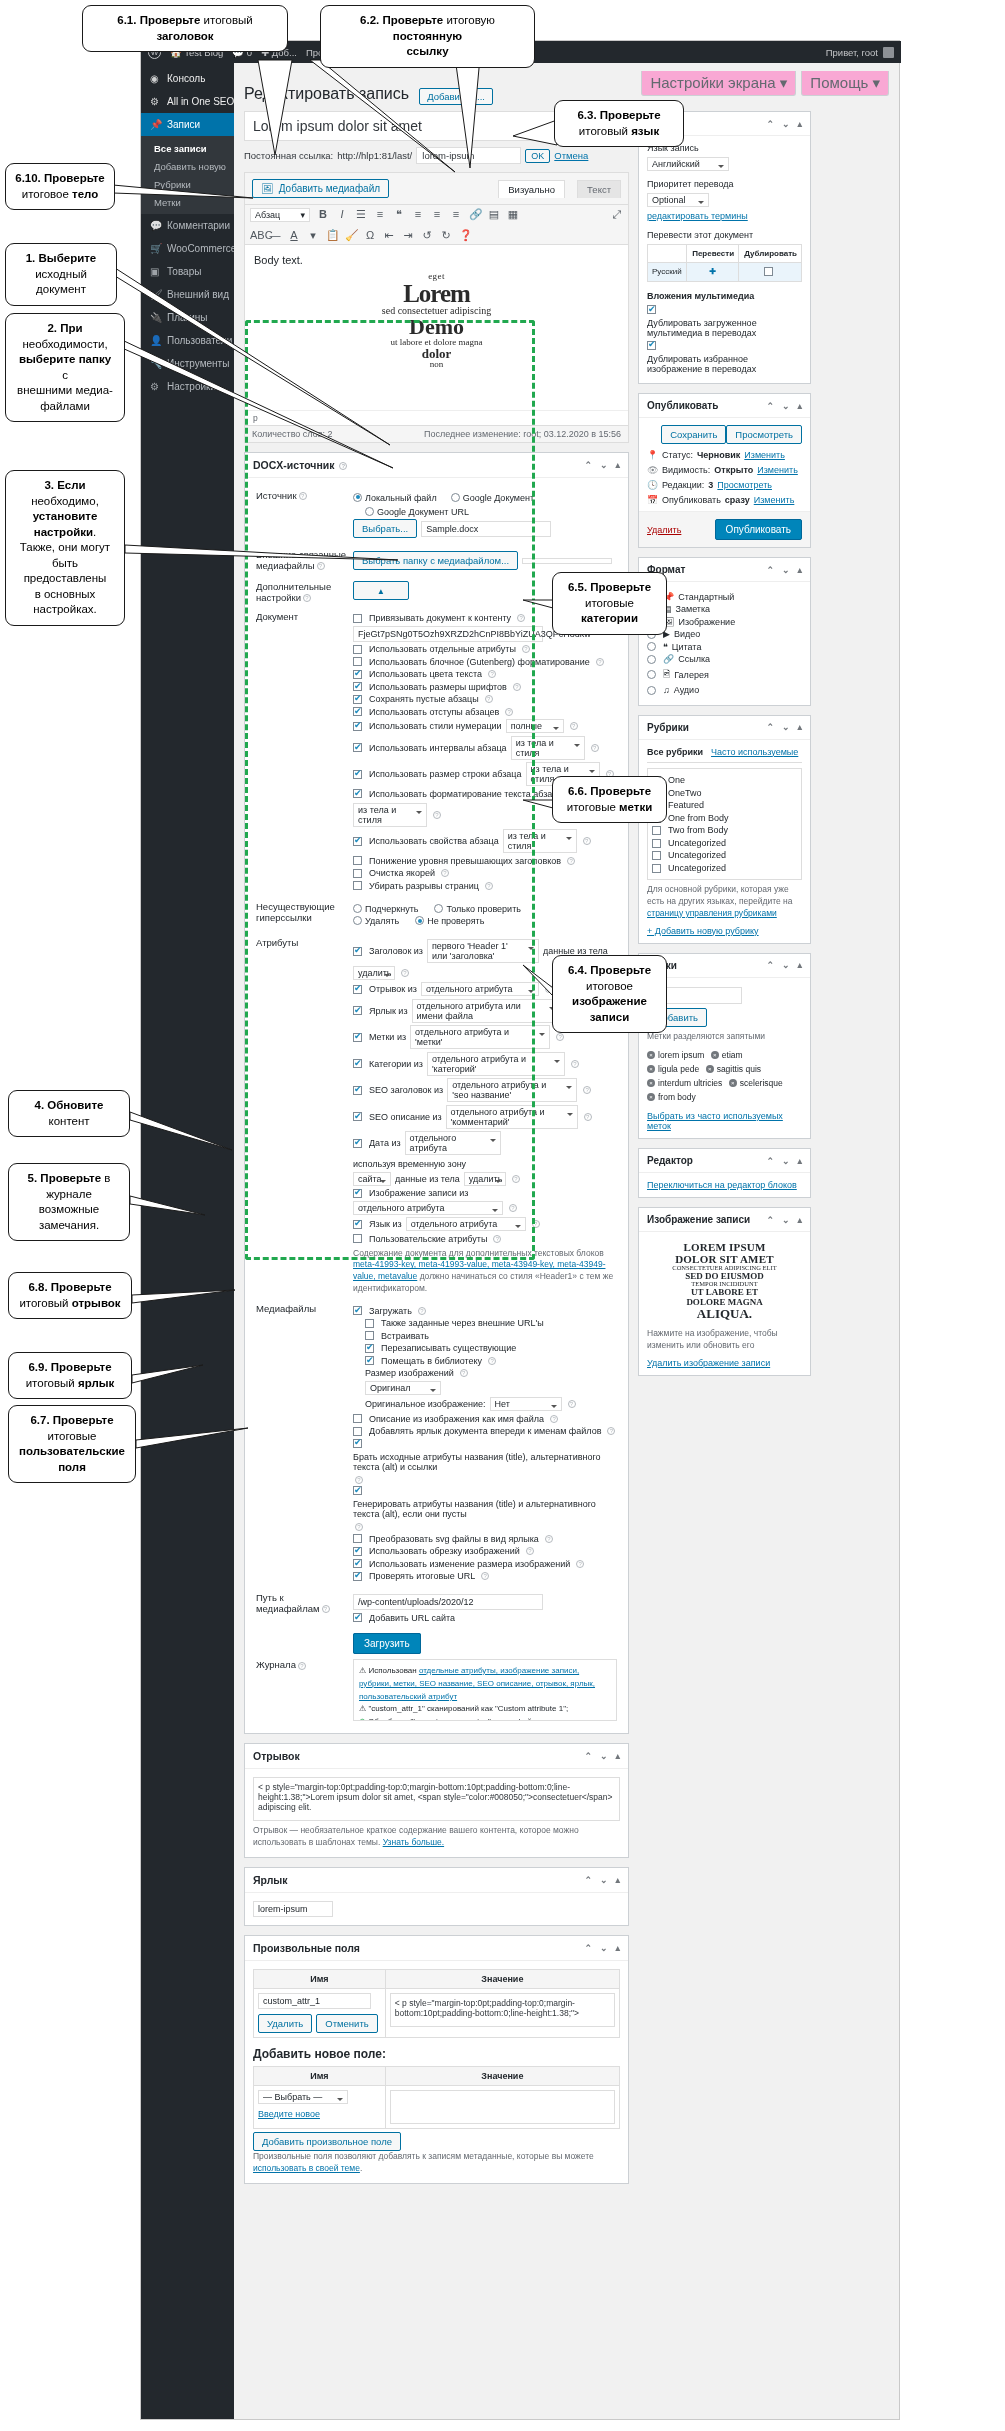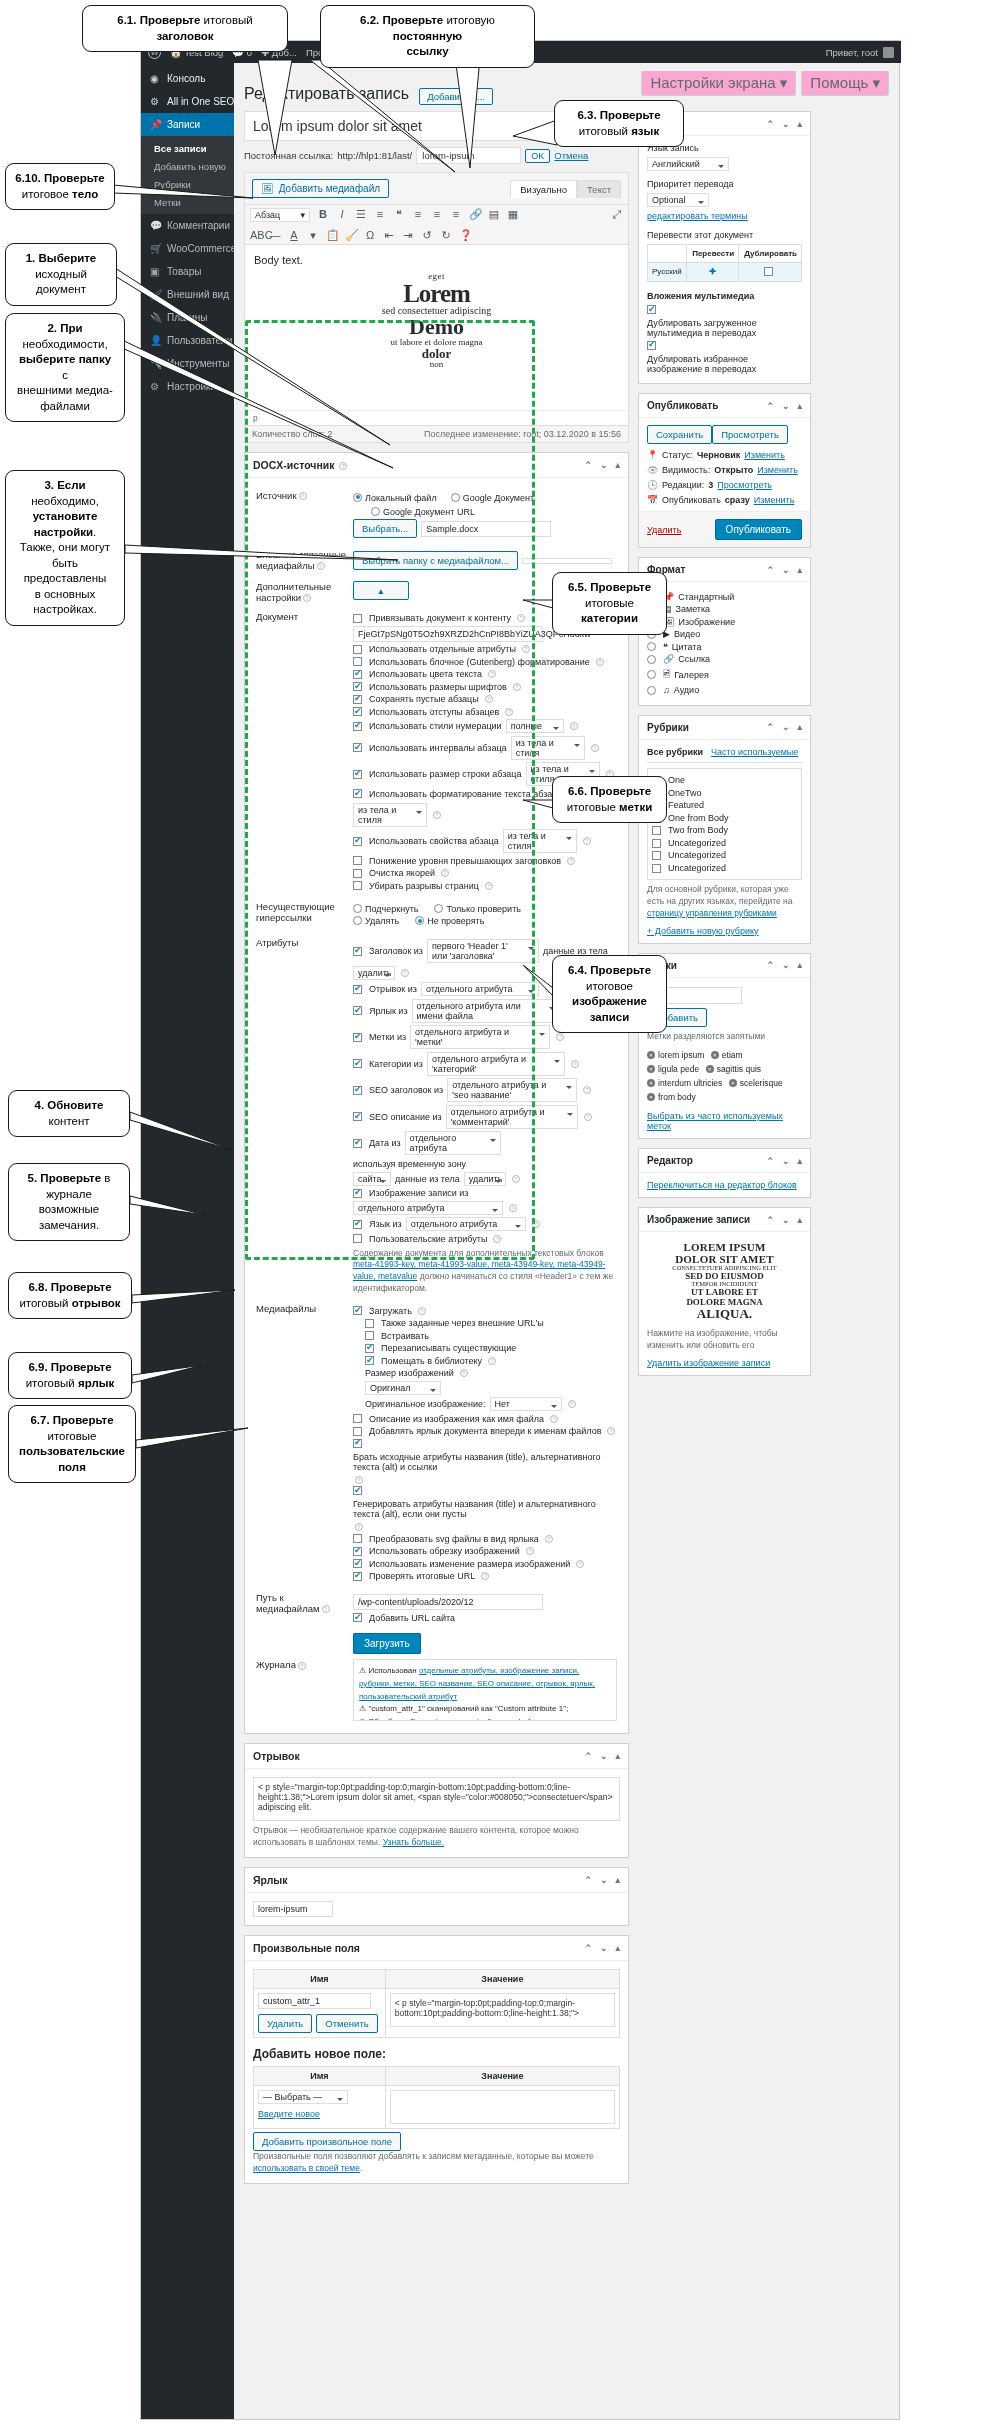--- a/index.html
+++ b/index.html
@@ -86,21 +86,21 @@
   }
   .permalink { margin:6px 0 8px 0; font-size:9.5px; color:#32373c; display:flex; align-items:center; gap:4px; flex-wrap:nowrap;}
   .permalink .slugbox { border:1px solid #ddd; padding:2px 5px; background:#fff; width:105px; font-size:9.5px;}
   .btn-sm { border:1px solid #0071a1; color:#0071a1; background:#f6f7f7; padding:1px 5px; font-size:9px; border-radius:2px;}
   a.lnk { color:#0073aa; text-decoration:underline; cursor:pointer; }
 
   
   .editor-box { background:#fff; border:1px solid #ddd; }
   .mediabar { padding:6px 7px; border-bottom:1px solid #ddd; background:#f5f5f5; display:flex; align-items:center; justify-content:space-between;}
   .add-media { border:1px solid #0071a1; color:#0071a1; background:#f6f7f7; padding:3px 8px; font-size:10px; border-radius:2px; display:flex; gap:5px; align-items:center;}
-  .vis-tabs { display:flex; gap:0; align-items:flex-start; }
+  .vis-tabs { display:flex; gap:12px; align-items:flex-start; }
   .vis-tab { padding:3px 9px; font-size:9.5px; border:1px solid #ddd; border-bottom:none; background:#e5e5e5; color:#646970;}
   .vis-tab.active { background:#fff; color:#23282d; }
   .toolbar { border-bottom:1px solid #ddd; background:#f5f5f5; padding:3px 5px; display:flex; flex-wrap:wrap; align-items:center; gap:7px; }
   .tb-row { display:flex; gap:7px; width:100%; }
   .tb-ico { width:12px; height:12px; font-size:11px; line-height:12px; text-align:center; color:#50575e; }
   .sel-sm { border:1px solid #ddd; background:#fff; padding:1px 4px; font-size:9px; width:60px; display:flex; justify-content:space-between; }
   .editor-area { min-height:165px; padding:9px; font-size:11px; }
   .lorem-img { display:block; margin:6px auto; width:118px; }
   .editor-foot { border-top:1px solid #ddd; background:#f5f5f5; padding:3px 7px; display:flex; justify-content:space-between; font-size:9px; color:#646970;}
 
@@ -123,21 +123,21 @@
   .inp { border:1px solid #ddd; background:#fff; padding:2px 4px; font-size:9px; }
   .sel { border:1px solid #ddd; background:#fff; padding:1px 14px 1px 4px; font-size:9px; position:relative; display:inline-block;}
   .sel:after{content:"";position:absolute;right:4px;top:7px;border:3px solid transparent;border-top-color:#555;}
   .btn-blue { background:#0085ba; border:1px solid #006799; color:#fff; padding:4px 10px; font-size:10px; border-radius:2px; }
   .btn-out { border:1px solid #0071a1; color:#0071a1; background:#f6f7f7; padding:3px 8px; font-size:9.5px; border-radius:2px; }
 
   
   .panel { background:#fff; border:1px solid #ccd0d4; margin-bottom:9px; }
   .panel-head { padding:6px 8px; border-bottom:1px solid #eee; display:flex; justify-content:space-between; align-items:center; font-weight:bold; font-size:10px;}
   .panel-body { padding:7px 8px; font-size:9px; }
-  .pub-actions { display:flex; justify-content:flex-start; margin-bottom:6px; }
+  .pub-actions { display:flex; justify-content:flex-end; margin-bottom:6px; }
   .pub-row { display:flex; align-items:center; gap:4px; margin:5px 0; }
   .pub-ico { width:11px; text-align:center; color:#82878c; font-size:9px;}
   .pub-foot { border-top:1px solid #eee; margin:6px -8px -7px -8px; padding:7px 8px; display:flex; justify-content:space-between; align-items:center; background:#f5f5f5;}
   a.del { color:#a00; text-decoration:underline; }
   .catlist { border:1px solid #ddd; max-height:120px; padding:4px; }
   .catrow { display:flex; align-items:flex-end; gap:4px; margin:2.5px 0; }
   .tabs2 { display:flex; gap:8px; border-bottom:1px solid #ddd; padding-bottom:4px; margin-bottom:5px; font-size:9px;}
   .tabs2 .on { font-weight:bold; color:#23282d; border-bottom:1px solid #fff; }
   .tag-pill { display:inline-flex; align-items:center; gap:3px; margin:2px 4px 2px 0; font-size:8.5px; }
   .xcircle { width:8px;height:8px;border-radius:50%;background:#72777c;color:#fff;font-size:6px;line-height:8px;text-align:center;}
@@ -409,21 +409,21 @@
           </div>
           <div class="mb-body">
             <table class="form">
               <tbody>
                   <tr>
                 <td class="lbl"><span>Источник</span><span class="hlp">?</span></td>
                 <td>
                   <div class="row">
                     <span><span class="rad on"></span><span>Локальный файл</span></span>
                     <span style="margin-left:10px"><span class="rad"></span><span>Google Документ</span></span>
-                    <span style="margin-left:18px"><span class="rad"></span><span>Google Документ URL</span></span>
+                    <span style="margin-left:12px"><span class="rad"></span><span>Google Документ URL</span></span>
                   </div>
                   <div class="row">
                     <span class="btn-out">Выбрать...</span>
                     <span class="inp" style="width:130px">Sample.docx</span>
                   </div>
                 </td>
               </tr>
               <tr>
                 <td class="lbl"><span>Внешние связанные медиафайлы</span><span class="hlp">?</span></td>
                 <td>

